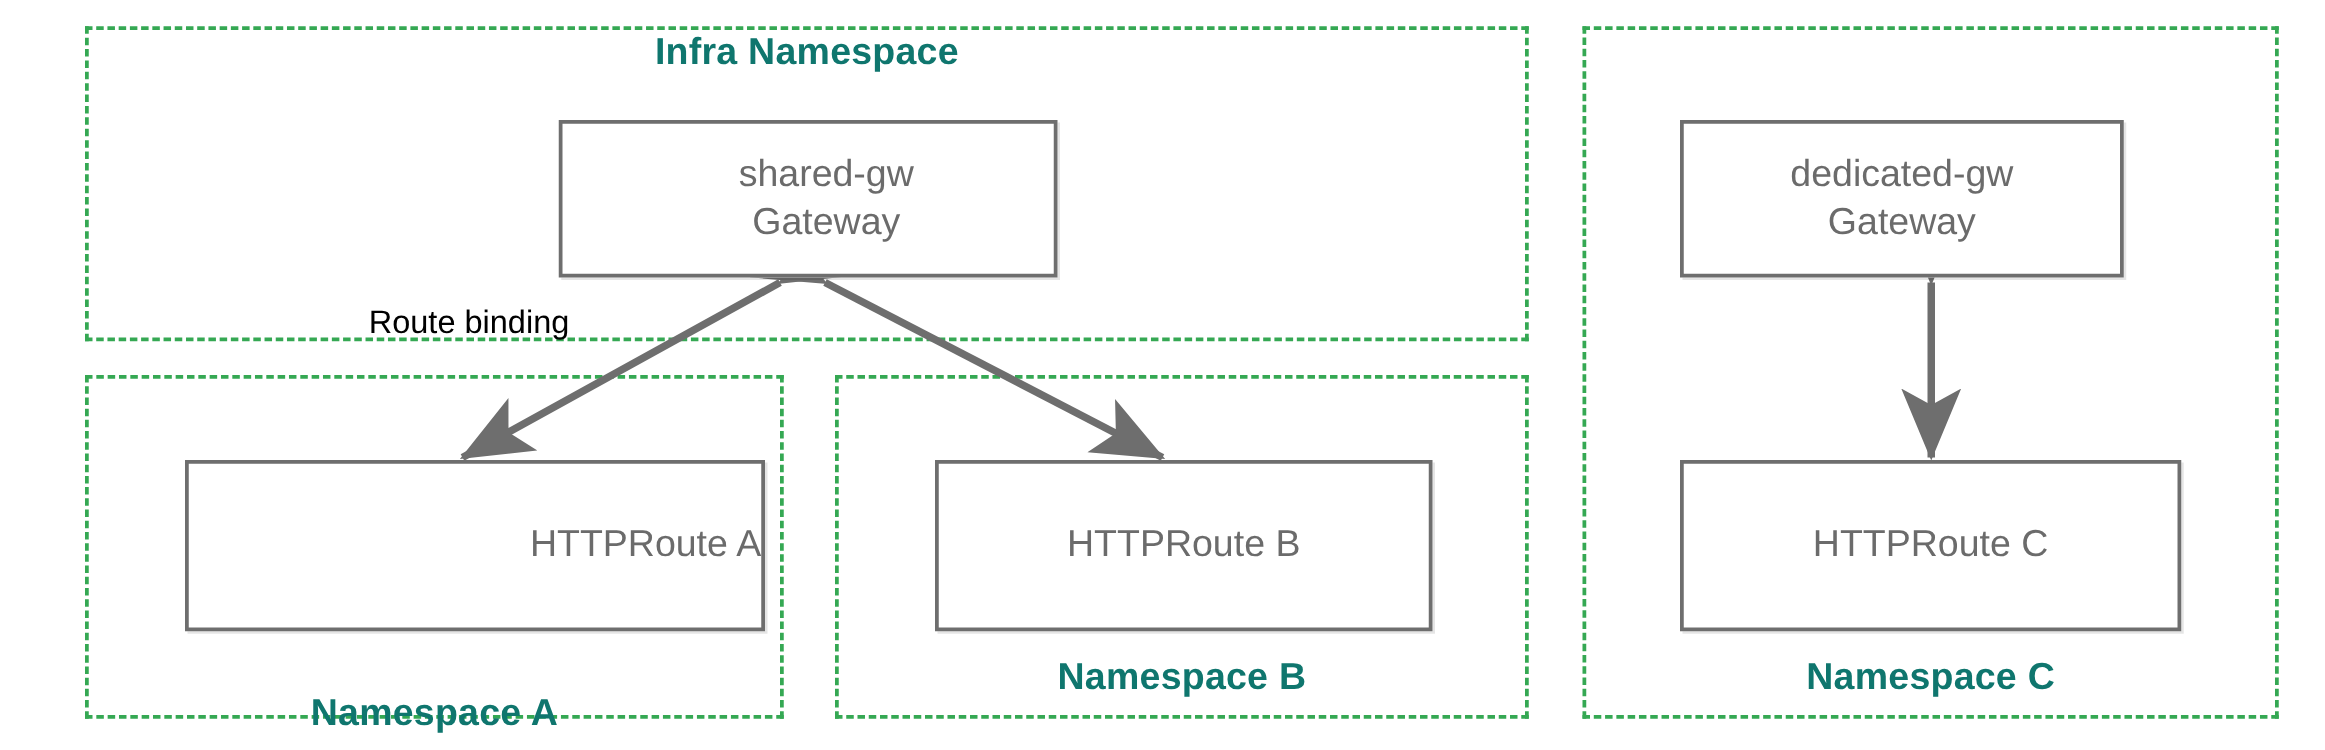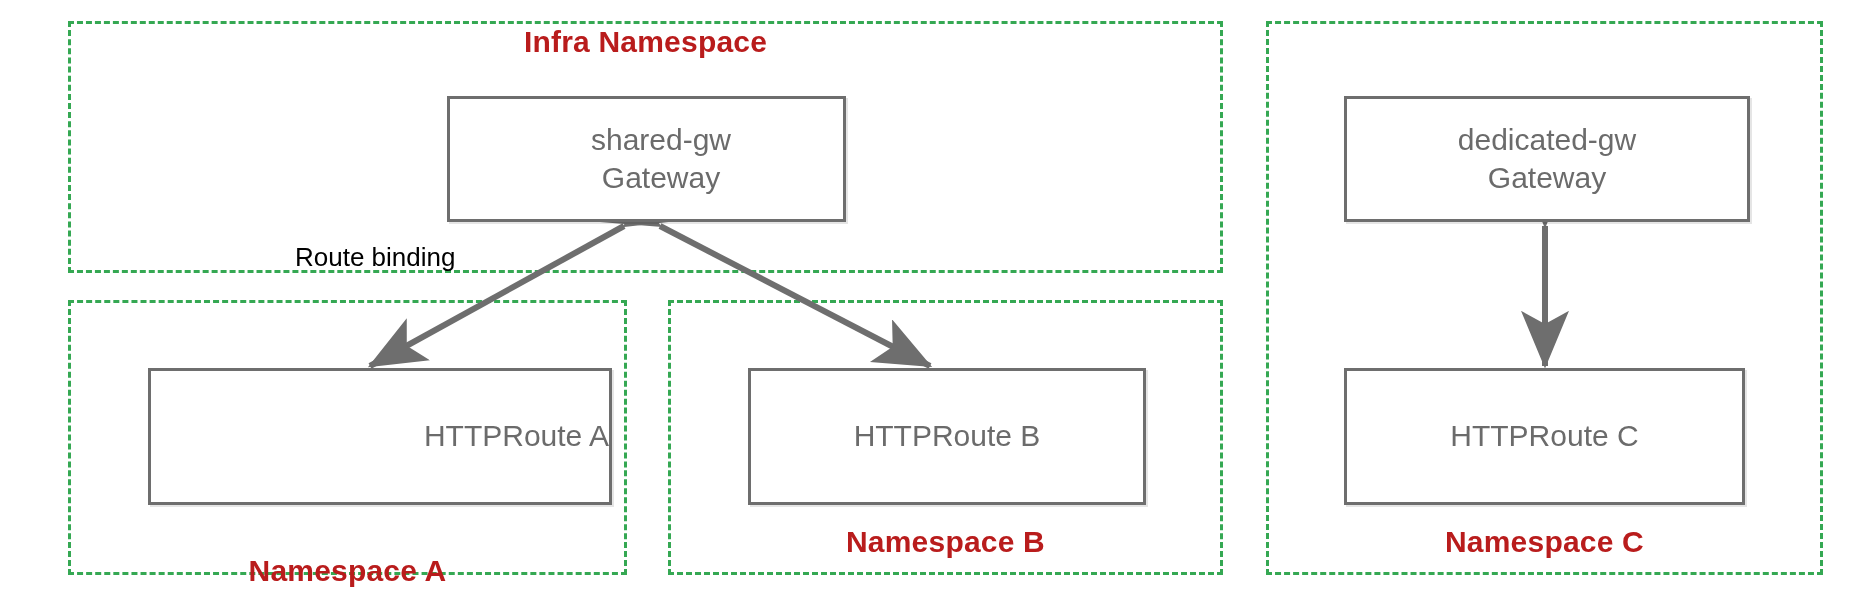--- a/index.html
+++ b/index.html
@@ -18,21 +18,21 @@
     overflow: hidden;
   }
   .ns-box {
     position: absolute;
     border: 3px dashed #35a853;
     box-sizing: border-box;
     background: transparent;
   }
   .ns-label {
     position: absolute;
-    color: #b91c1c;
+    color: #0f766e;
     font-weight: bold;
     font-size: 30px;
     text-align: center;
     white-space: nowrap;
     letter-spacing: 0.2px;
   }
   .node-box {
     position: absolute;
     border: 3px solid #6e6e6e;
     box-sizing: border-box;
@@ -104,21 +104,21 @@
     </g>
   </svg>
 
   <div class="edge-label" style="left:295px; top:242px;">Route binding</div>
 
   <div class="node-box" style="left:447px; top:96px; width:399px; height:126px;padding-left:29px;">
     <div class="node-label">shared-gw
 Gateway</div>
   </div>
 
-  <div class="node-box" style="left:1344px; top:96px; width:406px; height:126px;">
+  <div class="node-box" style="left:1344px; top:96px; width:355px; height:126px;">
     <div class="node-label">dedicated-gw
 Gateway</div>
   </div>
 
   <div class="node-box" style="left:148px; top:368px; width:464px; height:137px;justify-content:flex-end;">
     <div class="node-label">HTTPRoute A</div>
   </div>
 
   <div class="node-box" style="left:748px; top:368px; width:398px; height:137px;">
     <div class="node-label">HTTPRoute B</div>

